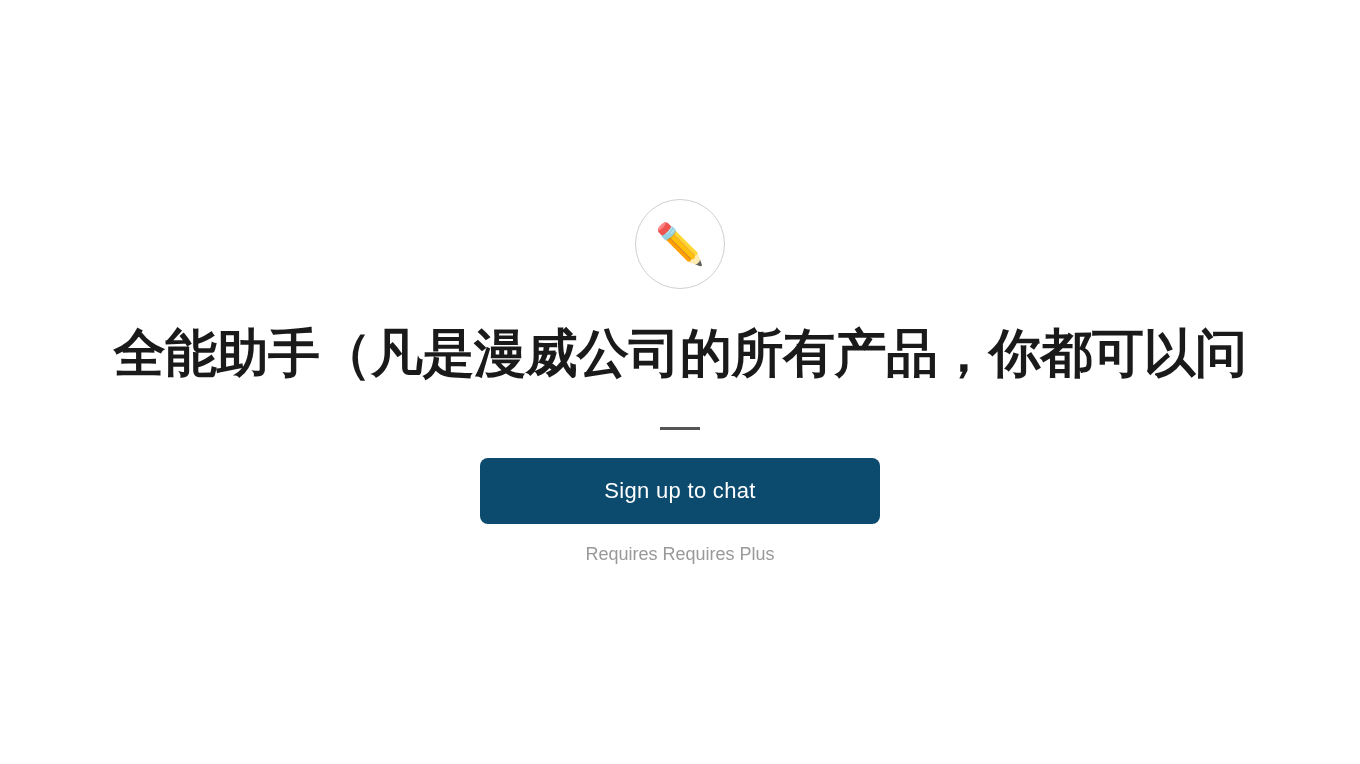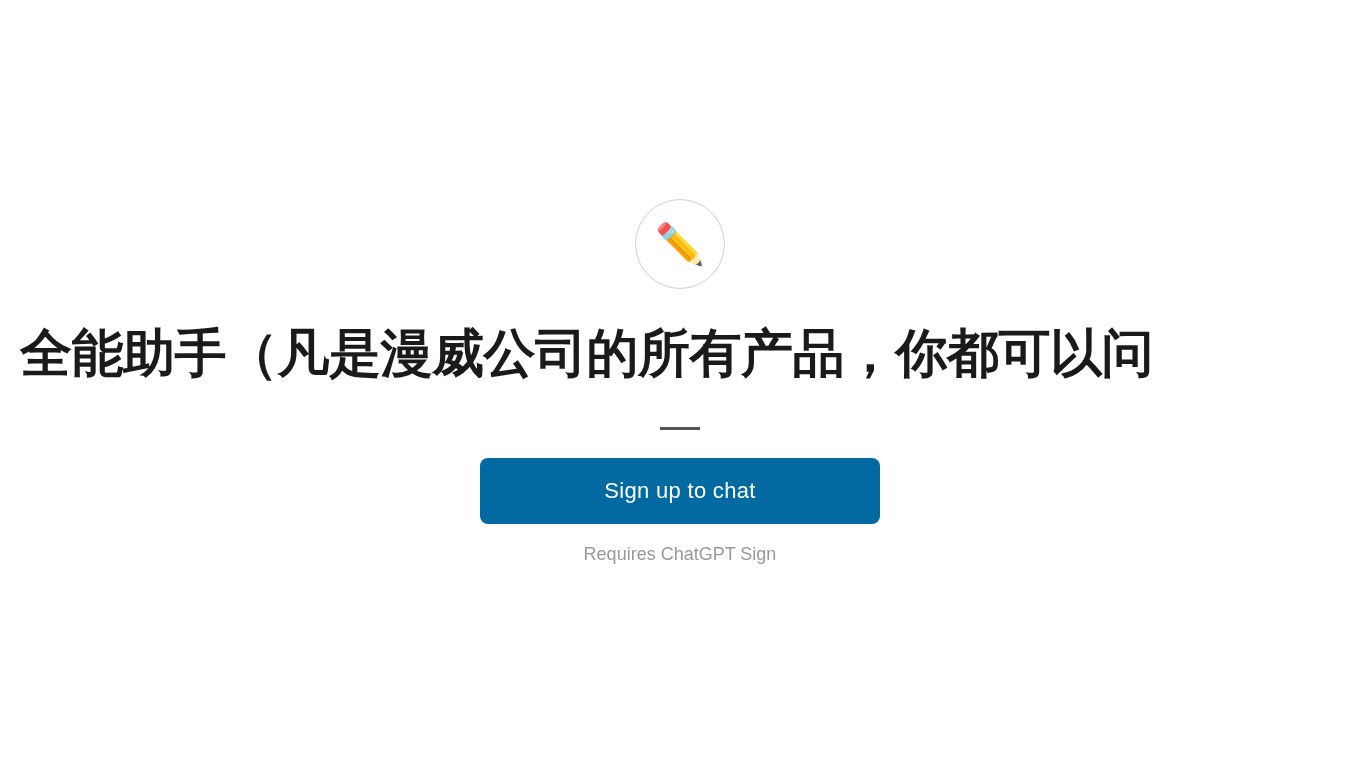--- a/index.html
+++ b/index.html
@@ -50,20 +50,21 @@
       margin-bottom: 0;
     }
 
     .avatar-emoji {
       font-size: 40px;
       line-height: 1;
     }
 
     .title-section {
       width: 100%;
+      text-align: center;
       margin-bottom: 20px;
       overflow: hidden;
     }
 
     .main-title {
       font-size: 52px;
       font-weight: 700;
       color: #1a1a1a;
       white-space: nowrap;
       letter-spacing: -0.5px;
@@ -78,21 +79,21 @@
 
     .subtitle {
       font-size: 22px;
       color: #333333;
       margin-bottom: 36px;
       text-align: center;
       line-height: 1.5;
     }
 
     .signup-button {
-      background-color: #0369a1;
+      background-color: #0c4a6e;
       color: #ffffff;
       border: none;
       border-radius: 8px;
       padding: 20px 0;
       width: 400px;
       font-size: 22px;
       font-weight: 500;
       cursor: pointer;
       letter-spacing: 0.3px;
       margin-bottom: 20px;
@@ -118,15 +119,15 @@
 
   <div class="title-section">
     <h1 class="main-title">全能助手（凡是漫威公司的所有产品，你都可以问</h1>
   </div>
 
   <div class="divider"></div>
 
 
   <button class="signup-button">Sign up to chat</button>
 
-  <p class="requires-text">Requires ChatGPT Sign</p>
+  <p class="requires-text">Requires Requires Plus</p>
 
 </div>
 
 </body></html>

